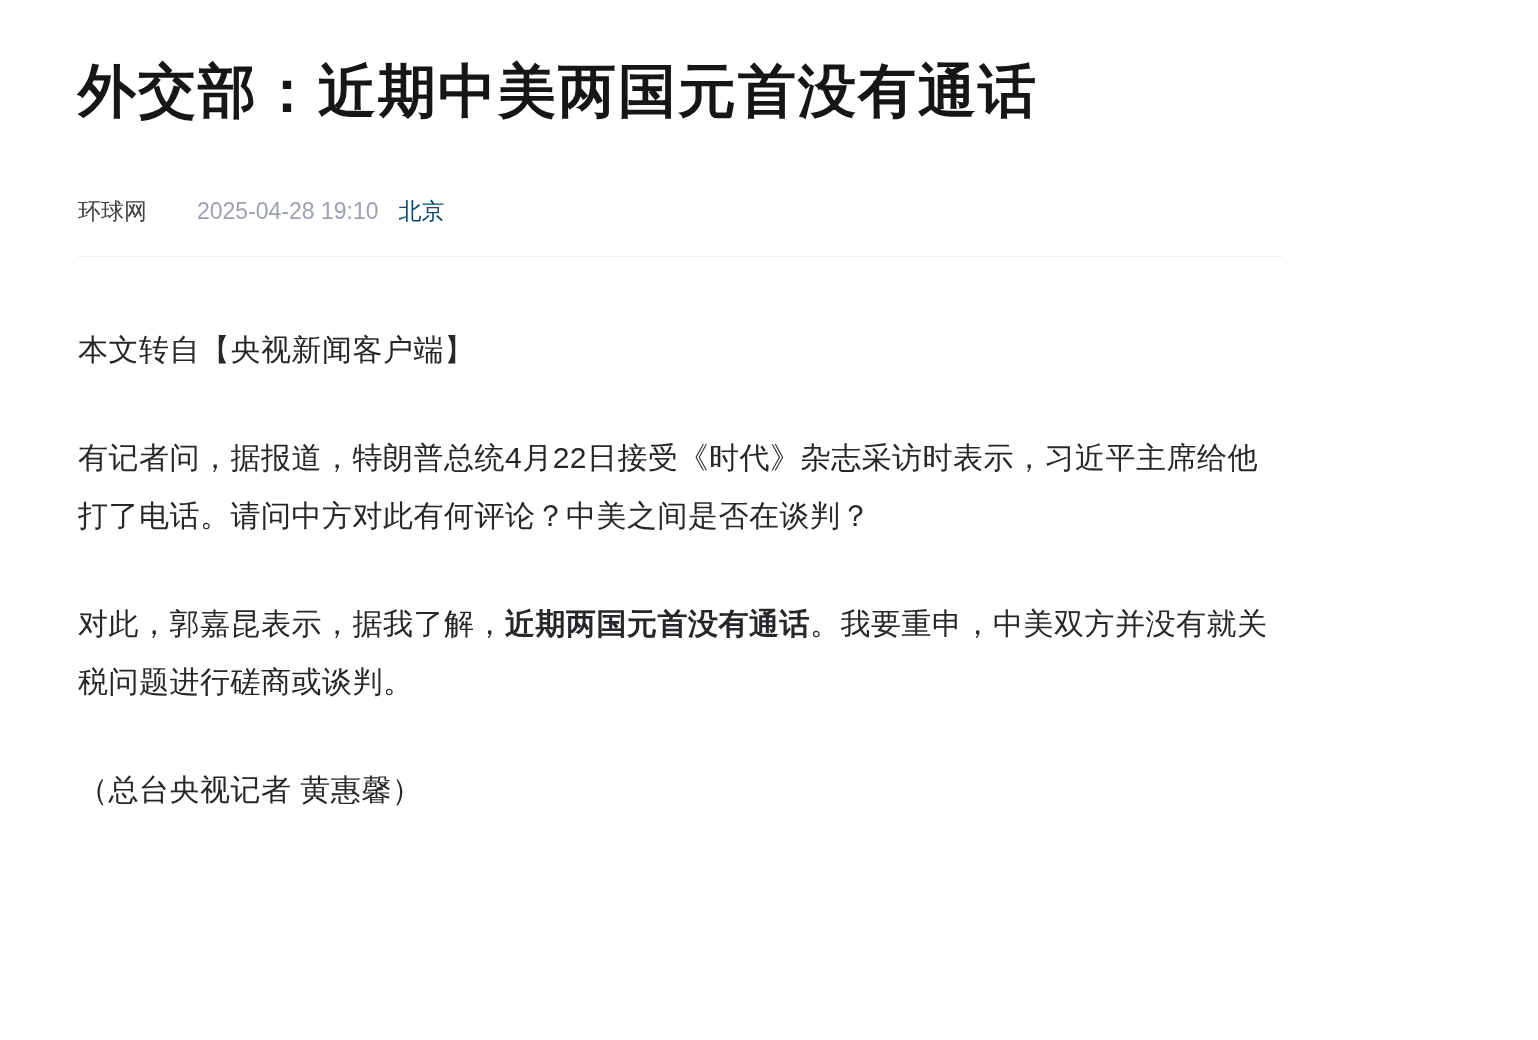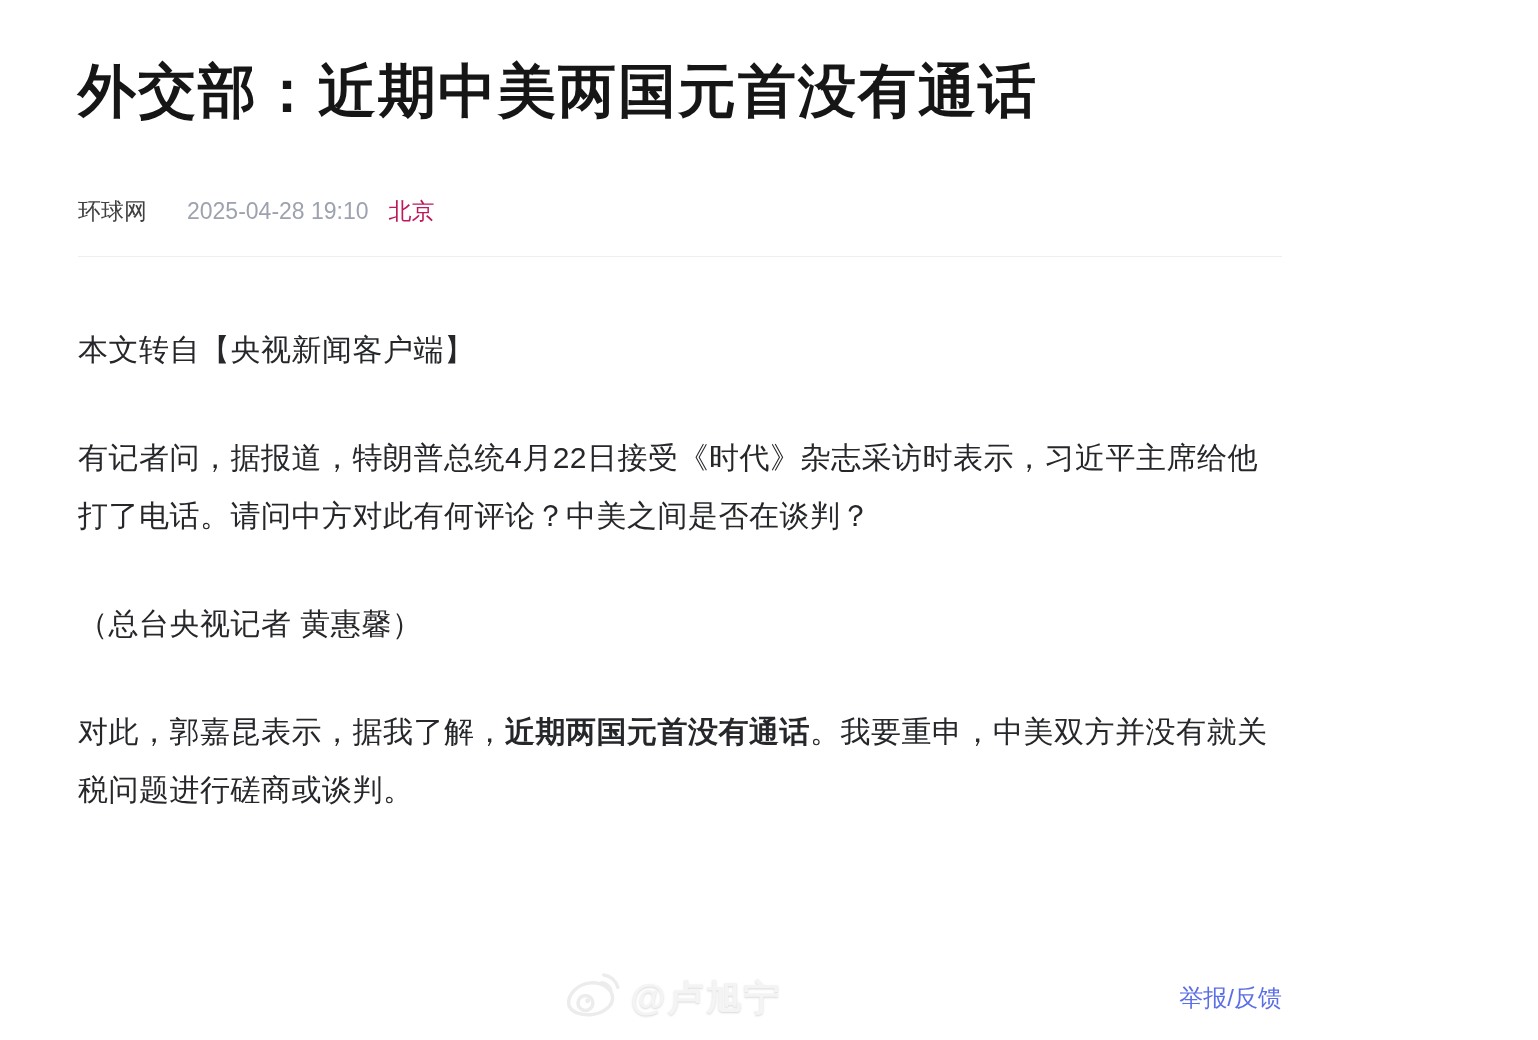--- a/index.html
+++ b/index.html
@@ -35,23 +35,24 @@
     line-height: 30px;
   }
   .meta .source {
     color: #404040;
     margin-right: 40px;
     cursor: pointer;
   }
   .meta .datetime {
     color: #9da2ae;
     margin-right: 20px;
+    margin-left: 10px;
   }
   .meta .location {
-    color: #be185d;
+    color: #0c4a6e;
   }
   .divider {
     margin-top: 30px;
     border: none;
     border-top: 1px solid #efefef;
     height: 0;
   }
   .article {
     margin-top: 64px;
     color: #26272a;
@@ -114,33 +115,18 @@
       <span class="source">环球网</span>
       <span class="datetime">2025-04-28 19:10</span>
       <span class="location">北京</span>
     </div>
 
     <hr class="divider">
 
     <div class="article">
       <p>本文转自【央视新闻客户端】</p>
       <p>有记者问，据报道，特朗普总统4月22日接受《时代》杂志采访时表示，习近平主席给他打了电话。请问中方对此有何评论？中美之间是否在谈判？</p>
+      <p><span>对此，郭嘉昆表示，据我了解，</span><span class="bold">近期两国元首没有通话</span><span>。我要重申，中美双方并没有就关税问题进行磋商或谈判。</span></p>
       <p>（总台央视记者 黄惠馨）</p>
-      <p><span>对此，郭嘉昆表示，据我了解，</span><span class="bold">近期两国元首没有通话</span><span>。我要重申，中美双方并没有就关税问题进行磋商或谈判。</span></p>
     </div>
   </div>
 
-  <div class="footer">
-    <div class="watermark">
-      <span>
-        <svg width="56" height="48" viewBox="0 0 64 54" fill="none">
-          <path d="M30 12 C15 13 3 26 5 37 c2 9 16 13 28 11 12 -2 23 -10 22 -20 C54 18 42 11 30 12 Z" stroke="#ececec" stroke-width="4" fill="none"></path>
-          <circle cx="24" cy="35" r="8.5" stroke="#ececec" stroke-width="4" fill="none"></circle>
-          <circle cx="26.5" cy="32.5" r="2.8" fill="#ececec"></circle>
-          <path d="M42 12 a11 11 0 0 1 11 9" stroke="#ececec" stroke-width="4" fill="none" stroke-linecap="round"></path>
-          <path d="M45 3 a19 19 0 0 1 16 14" stroke="#ececec" stroke-width="4" fill="none" stroke-linecap="round"></path>
-        </svg>
-      </span>
-      <span class="wm-text">@卢旭宁</span>
-    </div>
-    <a class="report">举报/反馈</a>
-  </div>
 </div>
 
 </body></html>

